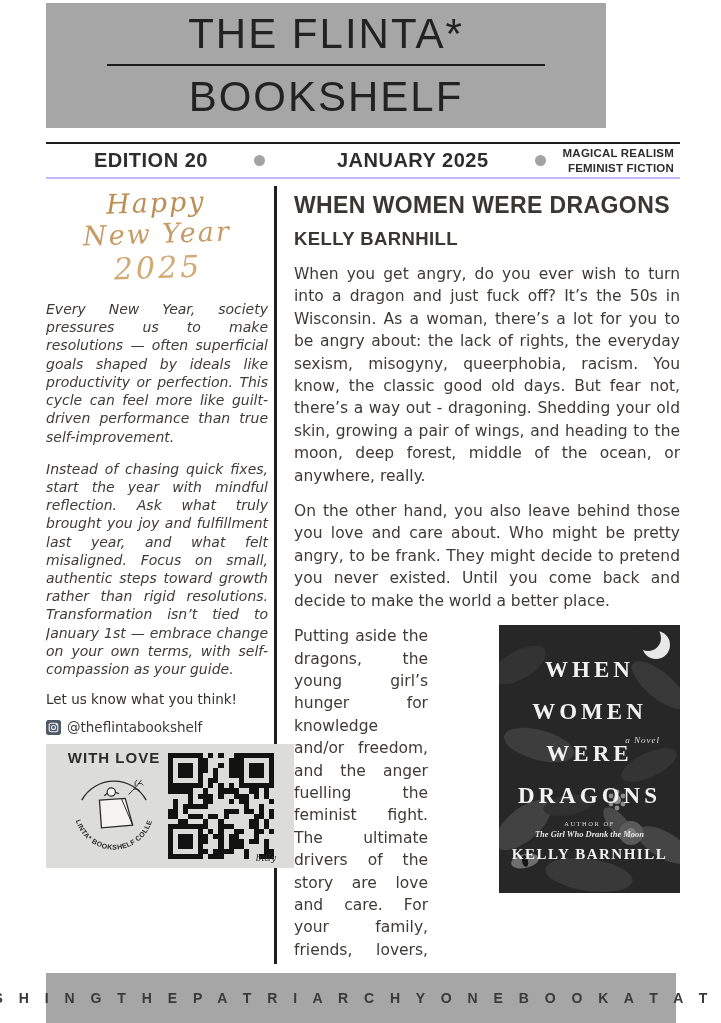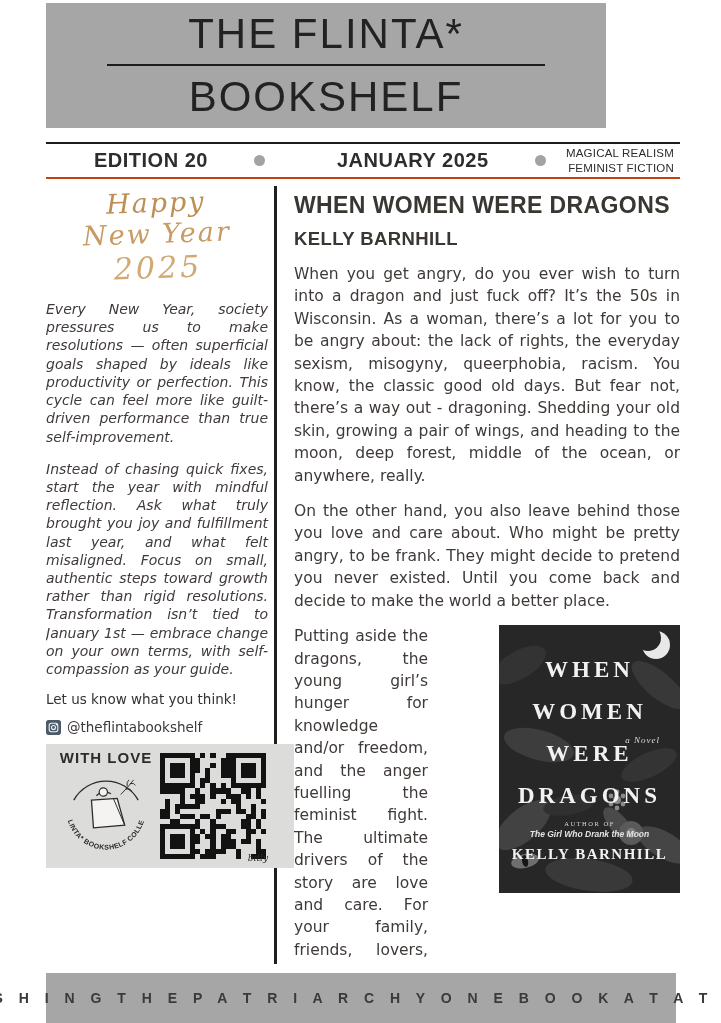--- a/index.html
+++ b/index.html
@@ -13,28 +13,28 @@
     background:#a6a6a6;display:flex;flex-direction:column;align-items:center;justify-content:center;
   }
   .masthead-title{
     font-family:"Liberation Sans",sans-serif;font-size:42px;font-weight:400;
     color:#222;letter-spacing:2px;line-height:1.1;
   }
   .masthead-rule{width:438px;height:2px;background:#1d1d1d;margin:6px 0 8px 0;}
   
   .edition-bar{
     position:absolute;left:46px;top:142px;width:634px;height:37px;box-sizing:border-box;
-    border-top:2px solid #1c1c1c;border-bottom:2px solid #c2410c;
+    border-top:2px solid #1c1c1c;border-bottom:2px solid #c4b5fd;
     display:flex;align-items:center;
     font-family:"Liberation Sans",sans-serif;
   }
   .edition-label{font-size:20px;font-weight:700;color:#2d2d2d;letter-spacing:0.5px;margin-left:48px;}
   .bar-dot{width:11px;height:11px;border-radius:50%;background:#a3a3a3;margin:0 0 0 46px;}
   .edition-date{font-size:20px;font-weight:700;color:#2d2d2d;letter-spacing:0.5px;margin-left:72px;}
-  .genre-block{margin-left:auto;margin-right:6px;text-align:right;font-size:11.5px;font-weight:400;color:#2d2d2d;line-height:1.3;letter-spacing:0.2px;}
+  .genre-block{margin-left:auto;margin-right:6px;text-align:right;font-size:11.5px;font-weight:700;color:#2d2d2d;line-height:1.3;letter-spacing:0.2px;}
   
   .main{
     position:absolute;left:46px;top:186px;width:634px;height:778px;
     display:flex;overflow:hidden;
   }
   .col-left{width:222px;flex:none;}
   .divider{width:3px;flex:none;background:#1f1f1f;margin-left:6px;}
   .col-right{flex:1;margin-left:17px;}
   
   .greeting{
@@ -47,21 +47,21 @@
   .side-text{
     font-size:14px;line-height:18.2px;text-align:justify;color:#403b39;margin:14px 0 0 0;font-style:italic;
   }
   .side-intro{font-size:13px;line-height:19px;text-align:justify;color:#403b39;margin:16px 0 0 0;}
   .feedback{font-size:13.5px;color:#353230;margin:13px 0 12px 0;}
   .insta-row{display:flex;align-items:center;gap:6px;margin-top:5px;font-size:13.5px;color:#3c3836;}
   .insta-icon{width:15px;height:15px;border-radius:3px;background:#4d5a68;flex:none;display:block;}
   
   .love-box{
     margin-top:9px;width:248px;height:124px;background:#dcdcdb;box-sizing:border-box;
-    padding:7px 10px;display:flex;align-items:center;position:relative;
+    padding:7px 18px;display:flex;align-items:center;position:relative;
   }
   .love-left{width:100px;flex:none;text-align:center;}
   .with-love{font-family:"Liberation Sans",sans-serif;font-size:15px;font-weight:700;letter-spacing:1px;color:#2c2c2c;}
   .stamp{margin-top:1px;}
   .qr-wrap{position:relative;margin-left:4px;}
   .qr{
     width:106px;height:106px;display:grid;
     grid-template-columns:repeat(21,1fr);grid-template-rows:repeat(21,1fr);
     background:#dcdcdb;
   }
@@ -97,21 +97,21 @@
   .cover-novel{
     position:absolute;top:110px;right:20px;font-family:"Liberation Serif",serif;
     font-style:italic;font-size:9px;color:#dcdcdc;letter-spacing:1px;
   }
   .cover-authorof{
     position:absolute;bottom:66px;left:0;right:0;text-align:center;
     font-family:"Liberation Serif",serif;font-size:6.5px;letter-spacing:1.5px;color:#d8d8d8;
   }
   .cover-prev{
     position:absolute;bottom:54px;left:0;right:0;text-align:center;
-    font-family:Liberation Sans, sans-serif;font-style:italic;font-weight:700;font-size:8.5px;color:#e4e4e4;
+    font-family:Liberation Serif, serif;font-style:italic;font-weight:700;font-size:8.5px;color:#e4e4e4;
   }
   .cover-author{
     position:absolute;bottom:30px;left:0;right:0;text-align:center;
     font-family:"Liberation Serif",serif;font-weight:700;font-size:15px;letter-spacing:1.5px;color:#f2f2f2;
   }
   .trigger{
     font-style:italic;font-size:13.5px;color:#44403e;margin-top:9px;
   }
   
   .footer{

